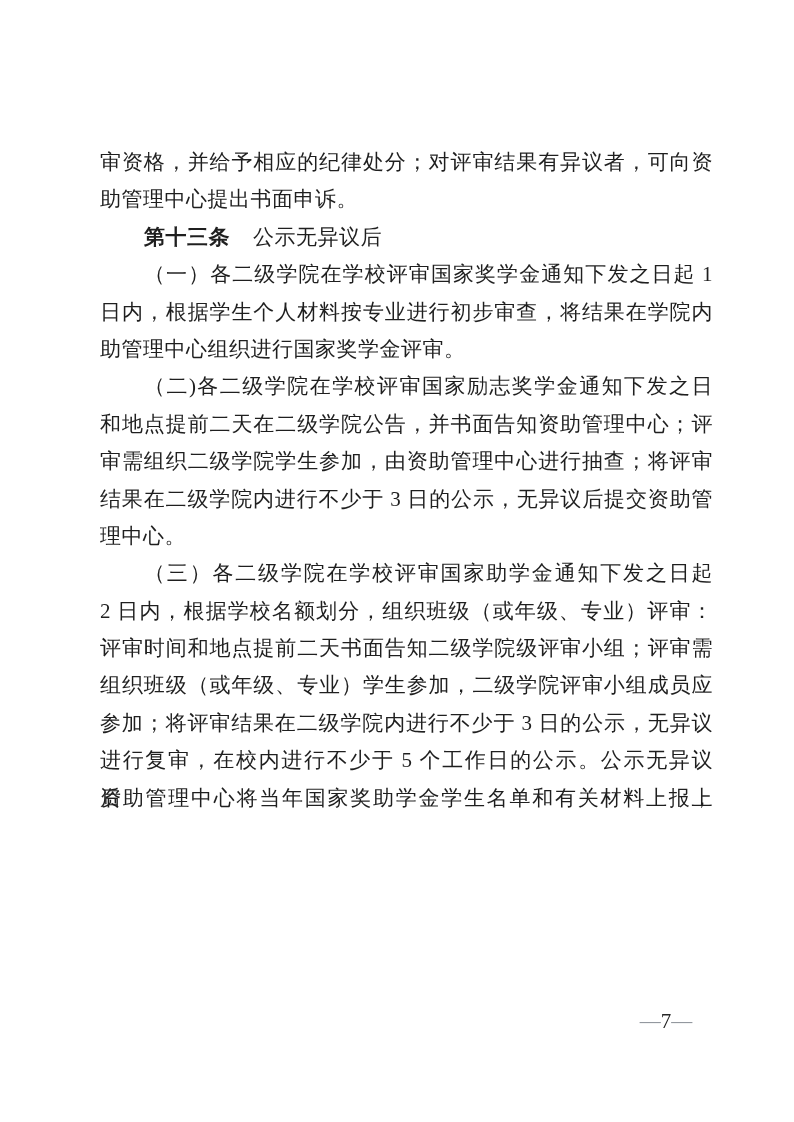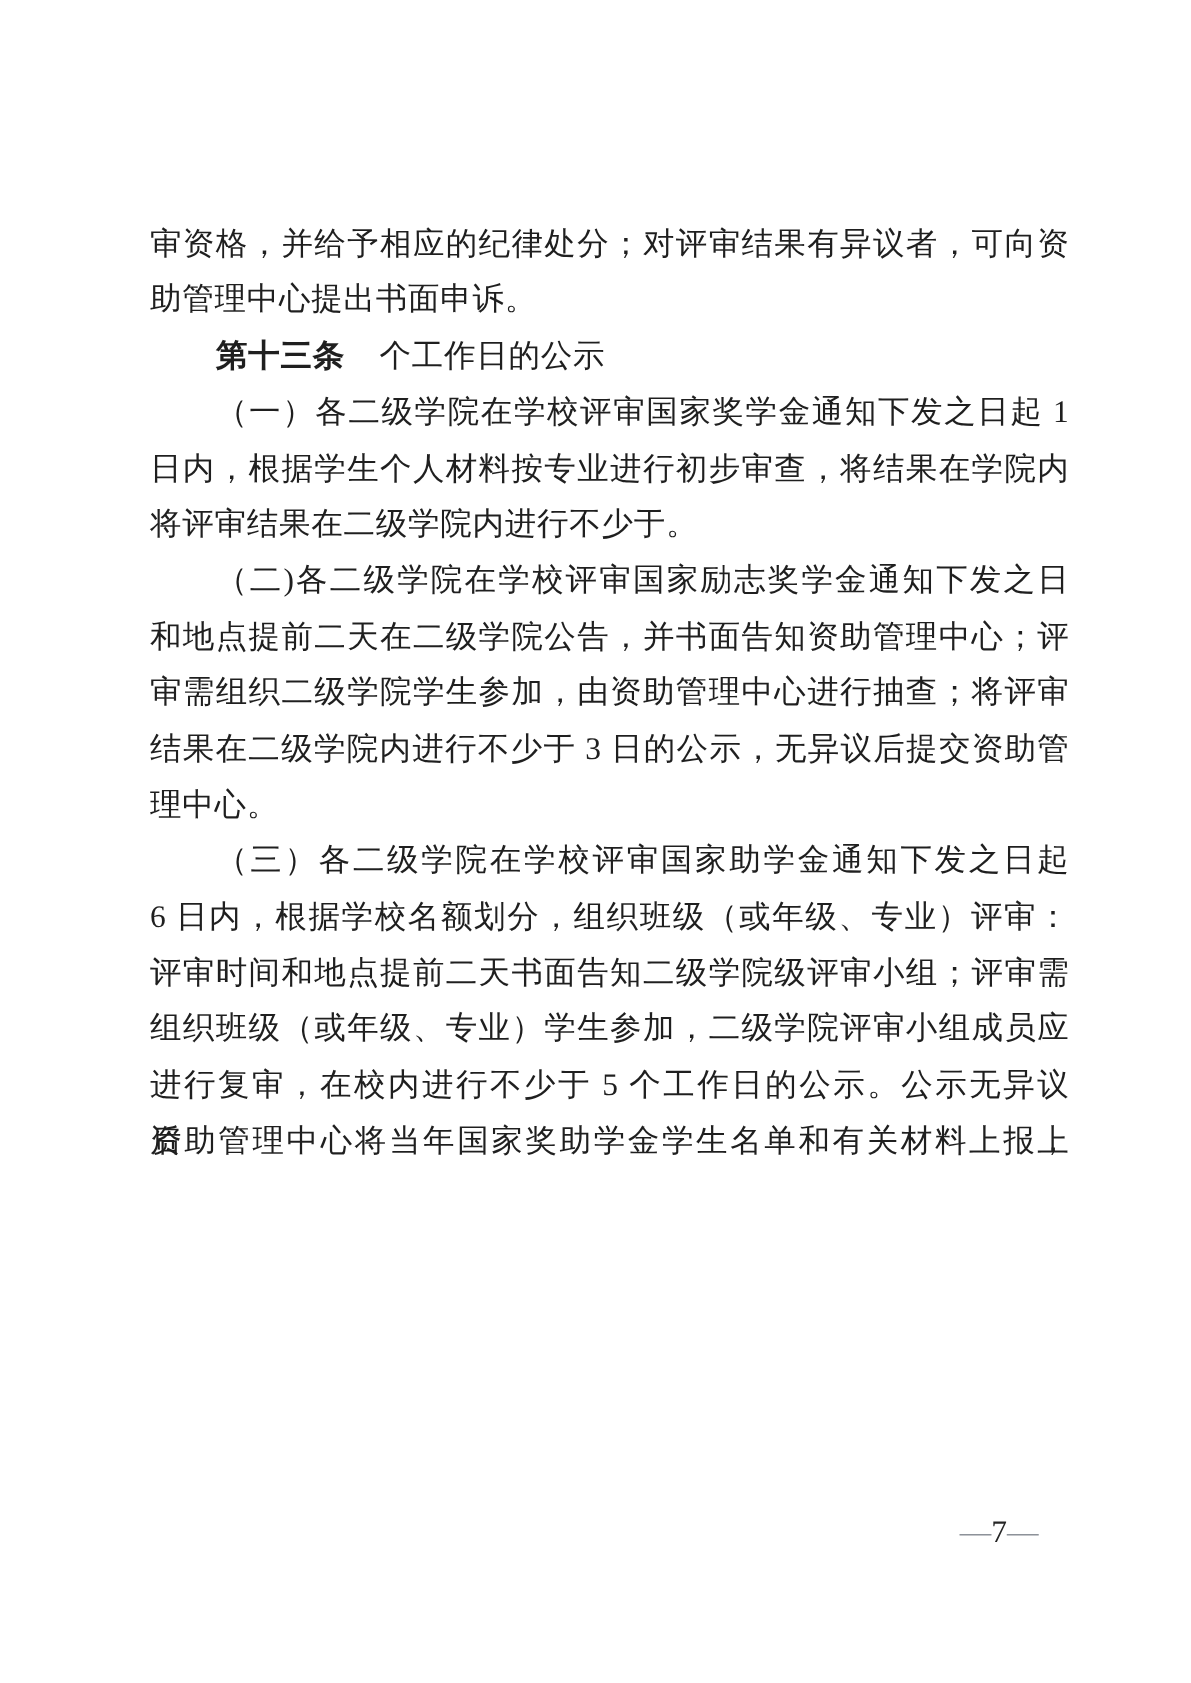--- a/index.html
+++ b/index.html
@@ -63,48 +63,49 @@
 <body>
 
 <div class="page">
 
   <div class="text-block">
 
       <div class="line fill"><span>审资格，并给予相应的纪律处分；对评审结果有异议者，可向资</span></div>
 
       <div class="line"><span>助管理中心提出书面申诉。</span></div>
 
-      <div class="line indent heading"><b>第十三条</b><span>个工作日的公示</span></div>
+      <div class="line indent heading"><b>第十三条</b><span>公示无异议后</span></div>
 
       <div class="line indent fill"><span>（一）各二级学院在学校评审国家奖学金通知下发之日起 1</span></div>
 
       <div class="line fill"><span>日内，根据学生个人材料按专业进行初步审查，将结果在学院内</span></div>
 
 
-      <div class="line"><span>将评审结果在二级学院内进行不少于。</span></div>
+      <div class="line"><span>助管理中心组织进行国家奖学金评审。</span></div>
 
       <div class="line indent fill"><span>（二)各二级学院在学校评审国家励志奖学金通知下发之日</span></div>
 
 
       <div class="line fill"><span>和地点提前二天在二级学院公告，并书面告知资助管理中心；评</span></div>
 
       <div class="line fill"><span>审需组织二级学院学生参加，由资助管理中心进行抽查；将评审</span></div>
 
       <div class="line fill"><span>结果在二级学院内进行不少于 3 日的公示，无异议后提交资助管</span></div>
 
       <div class="line"><span>理中心。</span></div>
 
       <div class="line indent fill"><span>（三）各二级学院在学校评审国家助学金通知下发之日起</span></div>
 
-      <div class="line fill"><span>6 日内，根据学校名额划分，组织班级（或年级、专业）评审：</span></div>
+      <div class="line fill"><span>2 日内，根据学校名额划分，组织班级（或年级、专业）评审：</span></div>
 
       <div class="line fill"><span>评审时间和地点提前二天书面告知二级学院级评审小组；评审需</span></div>
 
       <div class="line fill"><span>组织班级（或年级、专业）学生参加，二级学院评审小组成员应</span></div>
 
+      <div class="line fill"><span>参加；将评审结果在二级学院内进行不少于 3 日的公示，无异议</span></div>
 
 
 
       <div class="line fill"><span>进行复审，在校内进行不少于 5 个工作日的公示。公示无异议后，</span></div>
 
       <div class="line fill"><span>资助管理中心将当年国家奖助学金学生名单和有关材料上报上</span></div>
 
   </div>
 
   <div class="page-number"><span class="dash">—</span><span class="digit">7</span><span class="dash">—</span></div>

